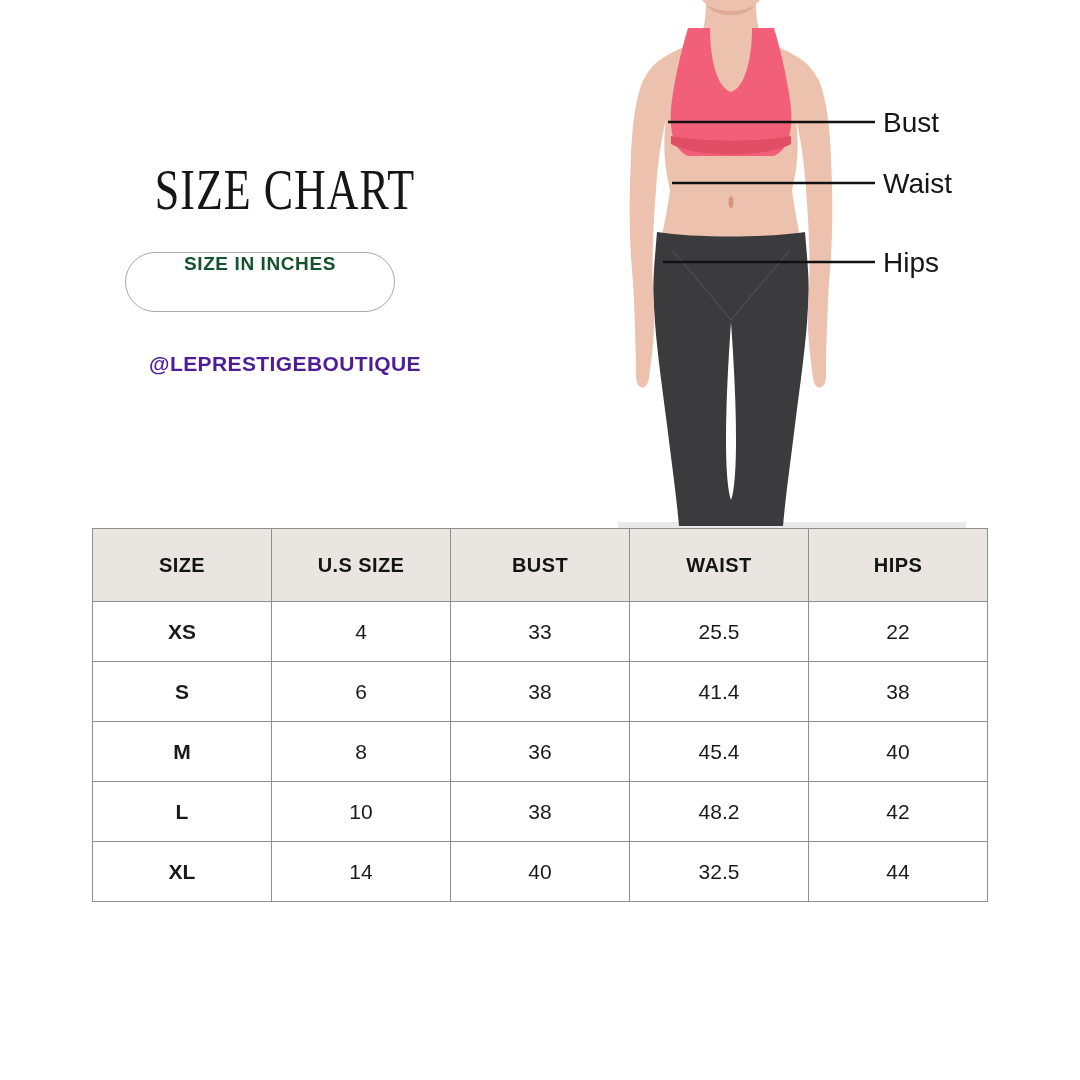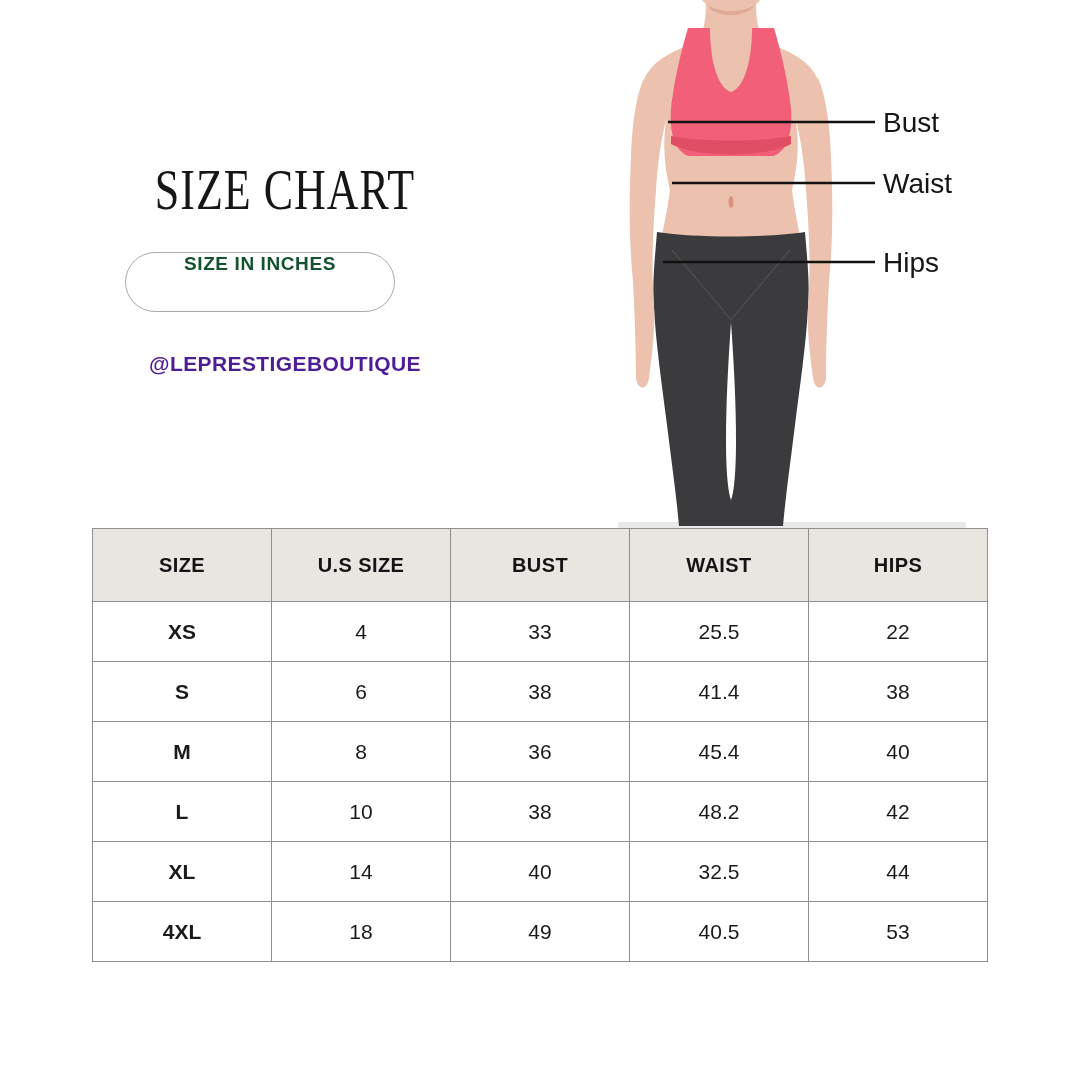--- a/index.html
+++ b/index.html
@@ -189,23 +189,16 @@
         <td>48.2</td>
         <td>42</td>
       </tr>
       <tr>
         <td class="size-col">XL</td>
         <td>14</td>
         <td>40</td>
         <td>32.5</td>
         <td>44</td>
       </tr>
-      <tr>
-        <td class="size-col">4XL</td>
-        <td>18</td>
-        <td>49</td>
-        <td>40.5</td>
-        <td>53</td>
-      </tr>
     </tbody>
   </table>
 
 </div>
 
 </body></html>

